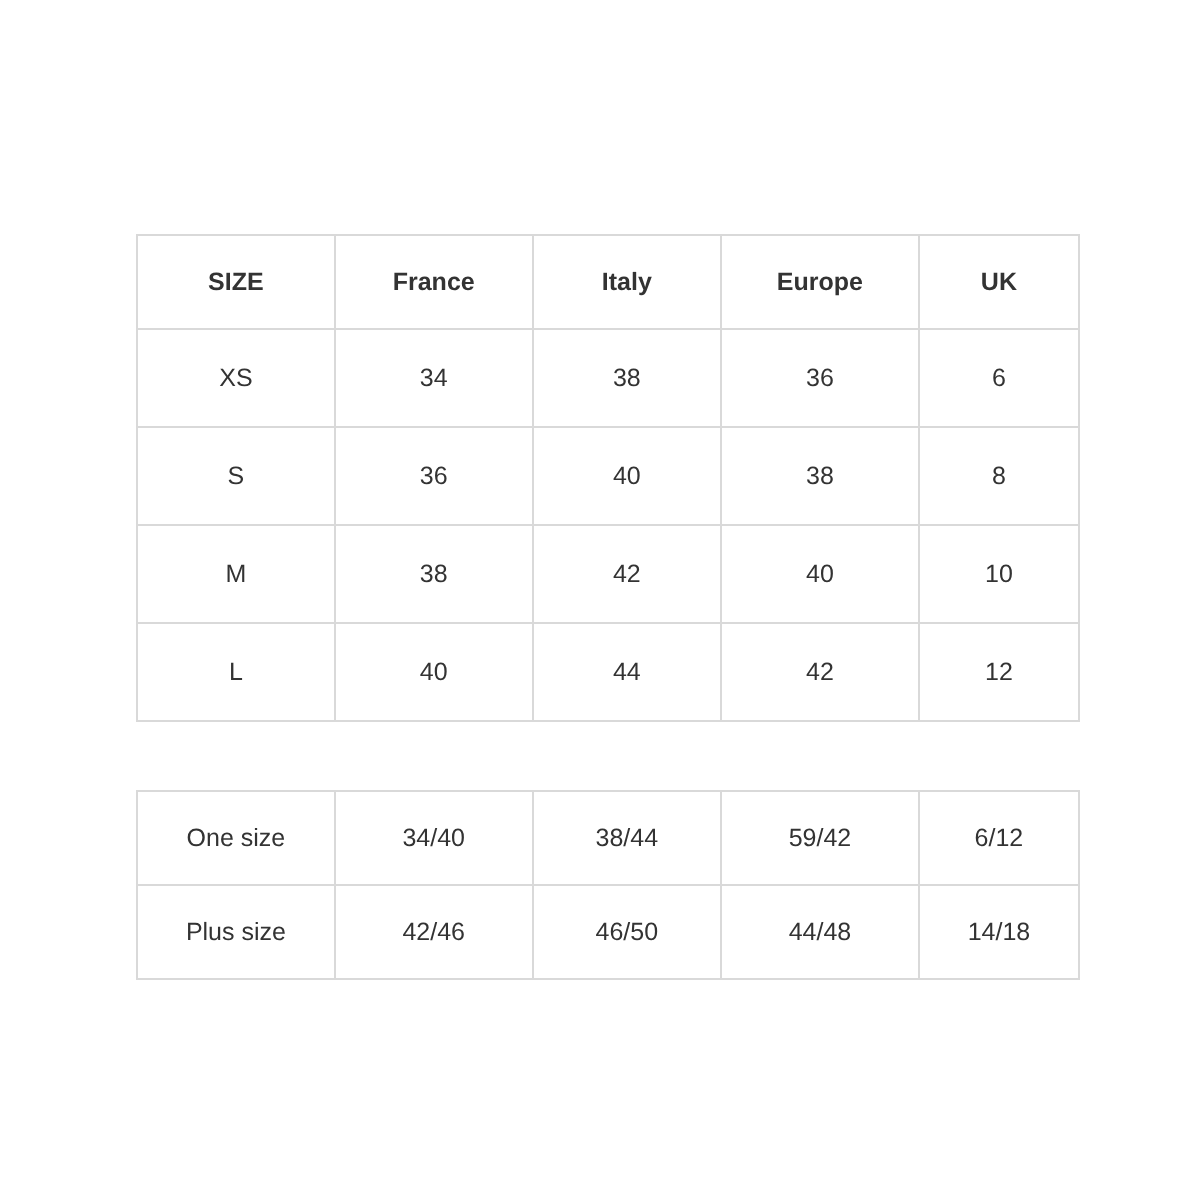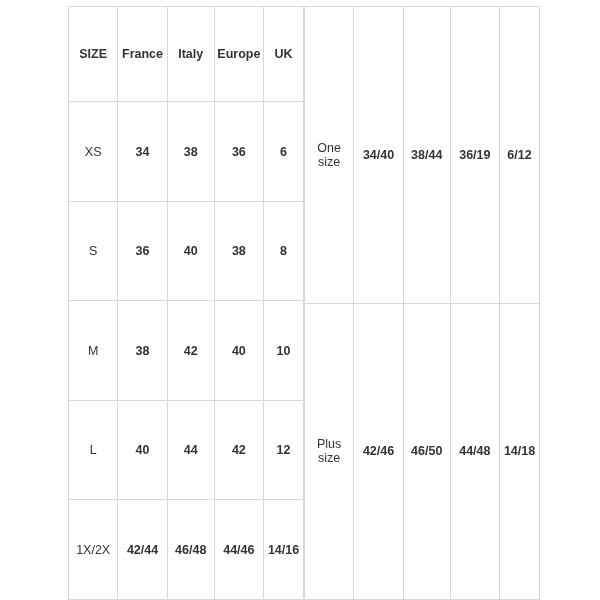--- a/index.html
+++ b/index.html
@@ -13,21 +13,22 @@
     font-family: "Liberation Sans", sans-serif;
     color: #2b2b2b;
     overflow: hidden;
   }
   .page {
     width: 600px;
     height: 600px;
     box-sizing: border-box;
     padding: 6px 60px 0 68px;
     display: flex;
-    flex-direction: row;
+    flex-direction: column;
+    justify-content: center;
   }
   table.size-table {
     border-collapse: collapse;
     table-layout: fixed;
     width: 100%;
   }
   table.size-table td {
     border: 1px solid #d9d9d9;
     text-align: center;
     vertical-align: middle;
@@ -50,21 +51,21 @@
     font-weight: bold;
     font-size: 12.5px;
     color: #1c1c1c;
   }
   .rowlabel {
     font-weight: normal;
     font-size: 12.5px;
     color: #1c1c1c;
   }
   .val {
-    font-weight: bold;
+    font-weight: normal;
     font-size: 12.5px;
     color: #3a3a3a;
   }
   .gap {
     height: 34px;
   }
 </style>
 </head>
 <body>
 
@@ -115,47 +116,40 @@
         <td class="rowlabel">L</td>
         <td class="val">40</td>
         <td class="val">44</td>
         <td class="val">42</td>
         <td class="val">12</td>
       </tr>
 
 
 
 
-      <tr>
-        <td class="rowlabel">1X/2X</td>
-        <td class="val">42/44</td>
-        <td class="val">46/48</td>
-        <td class="val">44/46</td>
-        <td class="val">14/16</td>
-      </tr>
 
     </tbody>
   </table>
 
   <div class="gap"></div>
 
   <table class="size-table secondary-table">
     <colgroup>
       <col class="c0">
         <col class="c1">
         <col class="c2">
         <col class="c3">
         <col class="c4">
     </colgroup>
     <tbody>
       <tr>
         <td class="rowlabel">One size</td>
         <td class="val">34/40</td>
         <td class="val">38/44</td>
-        <td class="val">36/19</td>
+        <td class="val">59/42</td>
         <td class="val">6/12</td>
       </tr>
       <tr>
         <td class="rowlabel">Plus size</td>
         <td class="val">42/46</td>
         <td class="val">46/50</td>
         <td class="val">44/48</td>
         <td class="val">14/18</td>
       </tr>
     </tbody>

